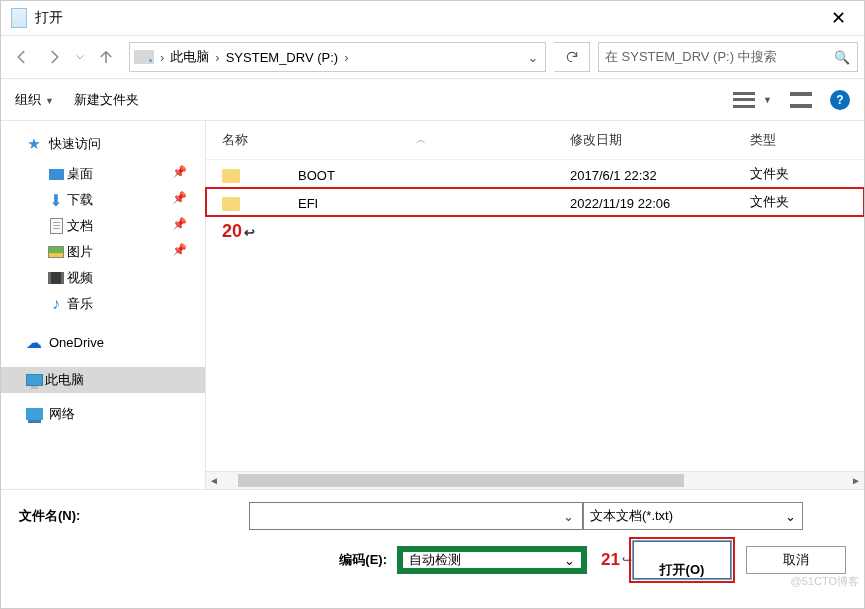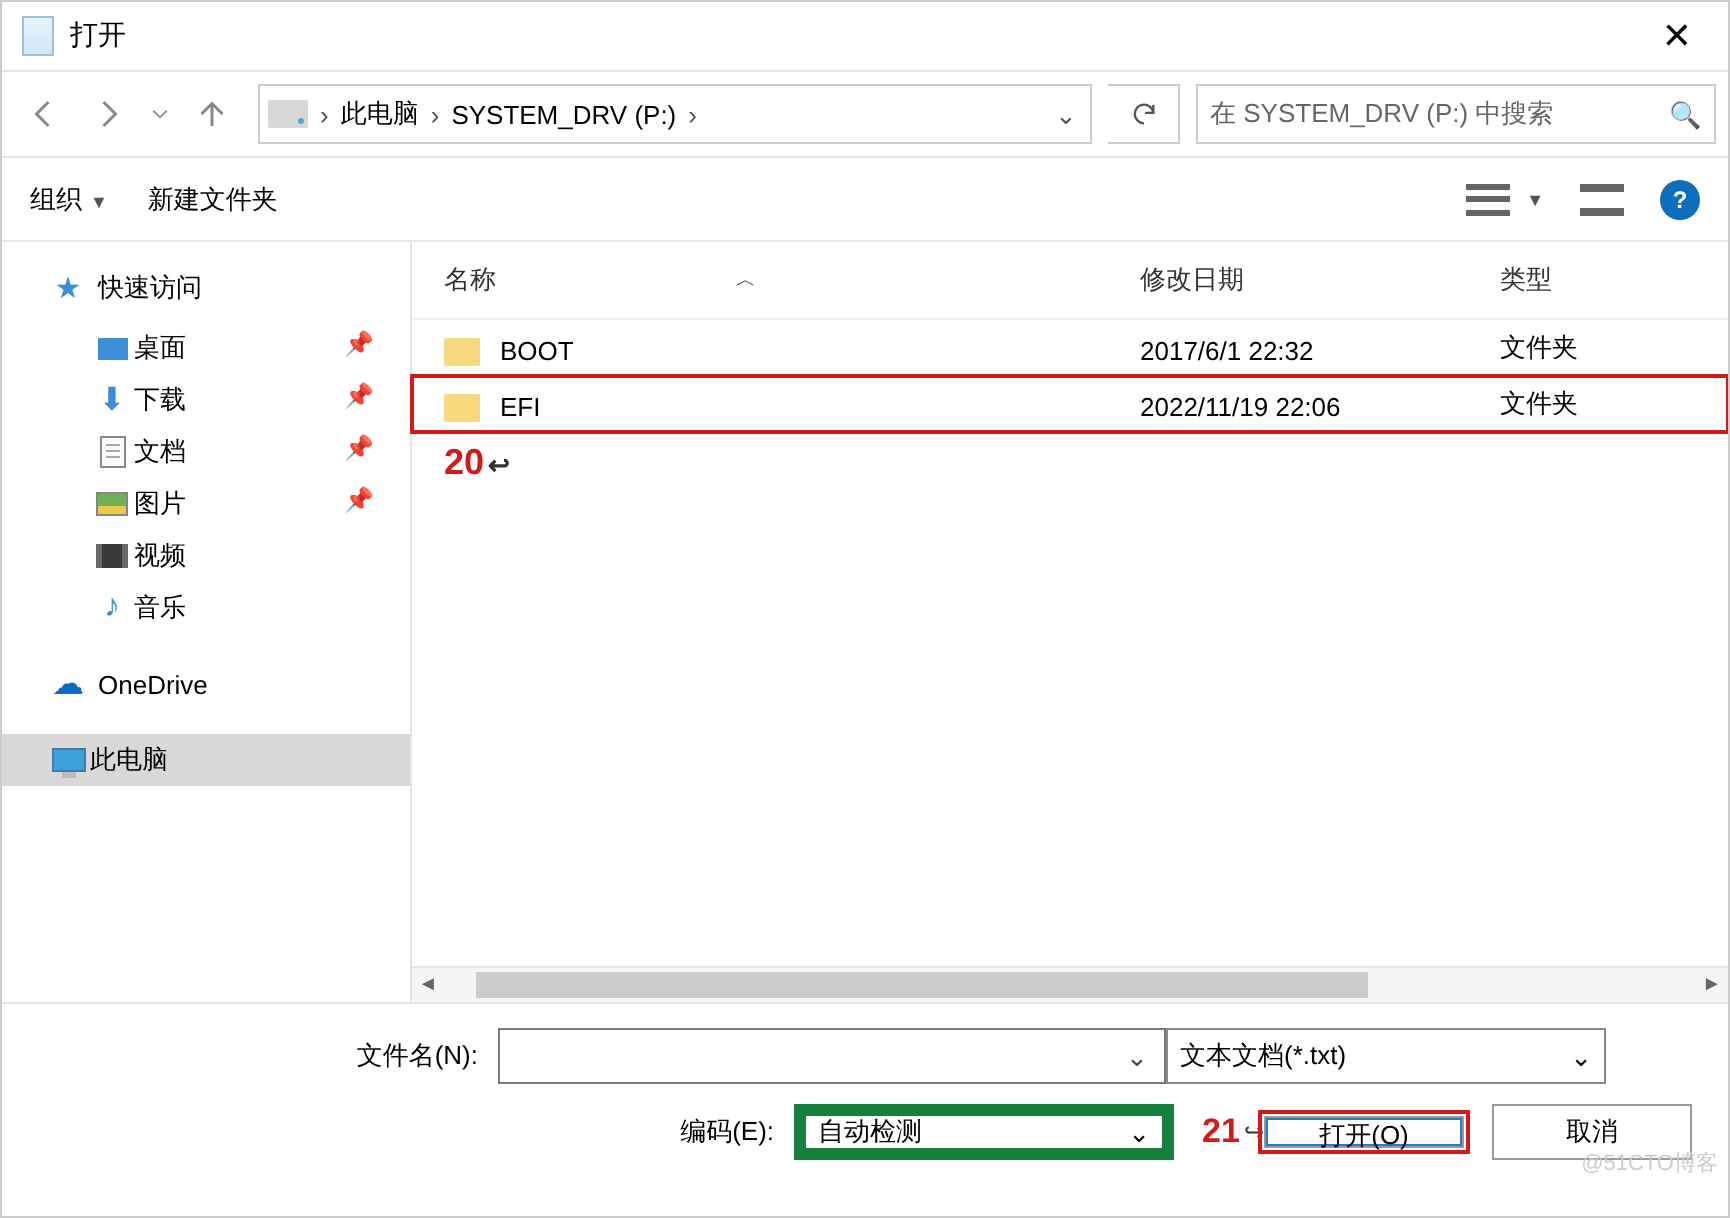--- a/index.html
+++ b/index.html
@@ -54,48 +54,48 @@
 .vid-ico{width:16px;height:12px;background:#3a3a3a;border-left:3px solid #676767;border-right:3px solid #676767;}
 .mus-ico{color:#3b8fd6;font-size:16px;}
 .od-ico{color:#0a6ac8;font-size:16px;}
 .pc-ico{width:17px;height:12px;background:#3ea0d8;border:1px solid #3e7da8;display:inline-block;position:relative;}
 .pc-ico::after{content:"";position:absolute;bottom:-4px;left:4px;right:4px;height:3px;background:#bbb;}
 .net-ico{width:17px;height:12px;background:#3ea0d8;display:inline-block;position:relative;}
 .net-ico::after{content:"";position:absolute;bottom:-3px;left:2px;right:2px;height:3px;background:#3e7da8;}
 
 .filepane { flex:1; display:flex; flex-direction:column; position:relative;}
 .file-head { display:flex; padding: 10px 0 10px 16px; border-bottom:1px solid #eee; color:#333;}
-.col-name { flex:0 0 348px; display:flex; align-items:center;}
+.col-name { flex:0 0 348px; display:flex; align-items:center;gap:48px;}
 .col-name .sort{margin-left:120px;color:#555;font-size:10px;}
 .col-date { flex:0 0 180px;}
 .col-type { flex:1;}
 .file-row { display:flex; align-items:flex-end; padding:5px 0 5px 16px; }
 .file-row.selected { outline: 2px solid #d11b1b; outline-offset:-1px;}
 .file-row .folder-icon { width:18px;height:14px;background:#f7d87b;border-radius:1px;margin-right:10px;}
 
 .annotation { position:absolute; color:#d11b1b; font-weight:bold; font-size:18px; }
 .ann20 { top: 100px; left: 16px; }
 .ann20::after{content:"↩";font-size:13px;color:#333;margin-left:2px;}
 
 .hscroll { height:18px; border-top:1px solid #e5e5e5; background:#f5f5f5; display:flex;}
 .hscroll .track{flex:1;position:relative;margin:2px 16px;}
 .hscroll .thumb{position:absolute;left:0;width:75%;top:0;bottom:0;background:#ccc;}
 .hscroll .arr{width:16px;text-align:center;color:#666;font-size:10px;line-height:18px;}
 
 
 .bottom { border-top:1px solid #e5e5e5; padding: 12px 18px 18px; background:#fff;}
 .brow { display:flex; align-items:center; margin-bottom:10px;}
-.blabel { width: 230px; text-align:right; padding-right:10px;}
+.blabel { width: 230px; padding-right:10px;font-weight:bold;}
 .bname-input { flex:0 0 334px; height:28px; border:1px solid #7a7a7a; padding:0 6px;}
 .bname-dd { width:10px; text-align:center; margin-left:-20px; pointer-events:none; color:#444;}
 .btype-sel { width:220px; height:28px; border:1px solid #888; margin-left:10px; padding:0 6px; display:flex; align-items:center;}
 .btype-sel .dd{margin-left:auto;}
 .benc-sel { flex:0 0 190px; height:28px; border:6px solid #15803d; padding:0 6px; display:flex; align-items:center; margin-right:14px;}
 .benc-sel .dd{margin-left:auto;}
-.open-btn { width:100px; height:16px; border:1px solid #999; background:#fff; outline:2px solid #d11b1b; outline-offset:1px; display:flex;align-items:flex-start;justify-content:center; cursor:pointer; box-shadow: inset 0 0 0 1px #2a79c4;}
+.open-btn { width:100px; height:40px; border:1px solid #999; background:#fff; outline:2px solid #d11b1b; outline-offset:1px; display:flex;align-items:flex-end;justify-content:center; cursor:pointer; box-shadow: inset 0 0 0 1px #2a79c4; font-weight: bold;}
 .cancel-btn { width:100px; height:28px; border:1px solid #999; margin-left:14px; display:flex;align-items:center;justify-content:center; cursor:pointer;}
 .ann21 { color:#d11b1b; font-weight:bold; font-size:17px; margin-right:2px;}
 .ann21-arr{color:#333;font-size:12px;}
 .watermark { position:absolute; right:6px; bottom:20px; color:#ccc; font-size:11px;}
 </style>
 </head>
 <body>
 
 <div class="dialog">
 
@@ -221,20 +221,28 @@
           </div>
       </div>
       <div style="margin-bottom:12px">
         <div class="tree-item sel" style="padding-left:24px">
             <span class="ico">
               <span class="pc-ico"></span>
             </span>
             <span>此电脑</span>
           </div>
       </div>
+      <div class="tree-group">
+        <div class="tree-head">
+            <span class="ico">
+              <span class="net-ico"></span>
+            </span>
+            <span>网络</span>
+          </div>
+      </div>
     </div>
 
     <div class="filepane">
       <div class="file-head">
         <div class="col-name">
             <span>名称</span>
             <span class="sort">︿</span>
           </div>
         <div class="col-date">修改日期</div>
         <div class="col-type">类型</div>

